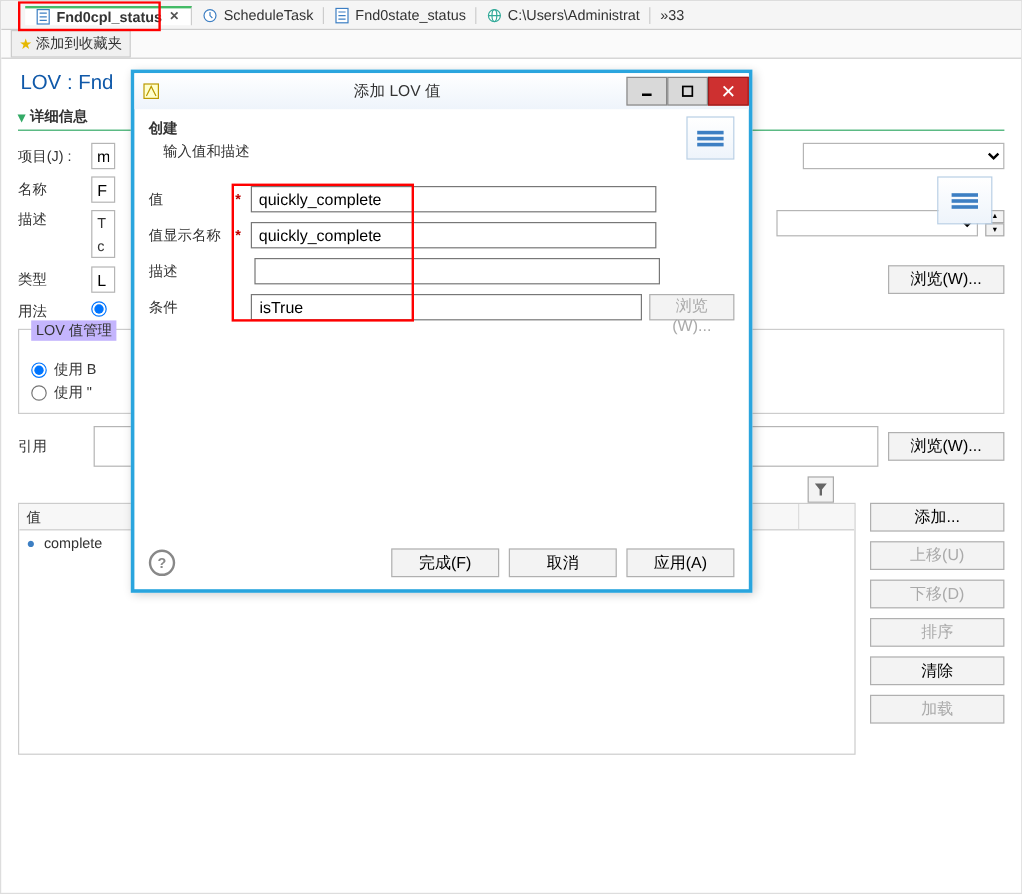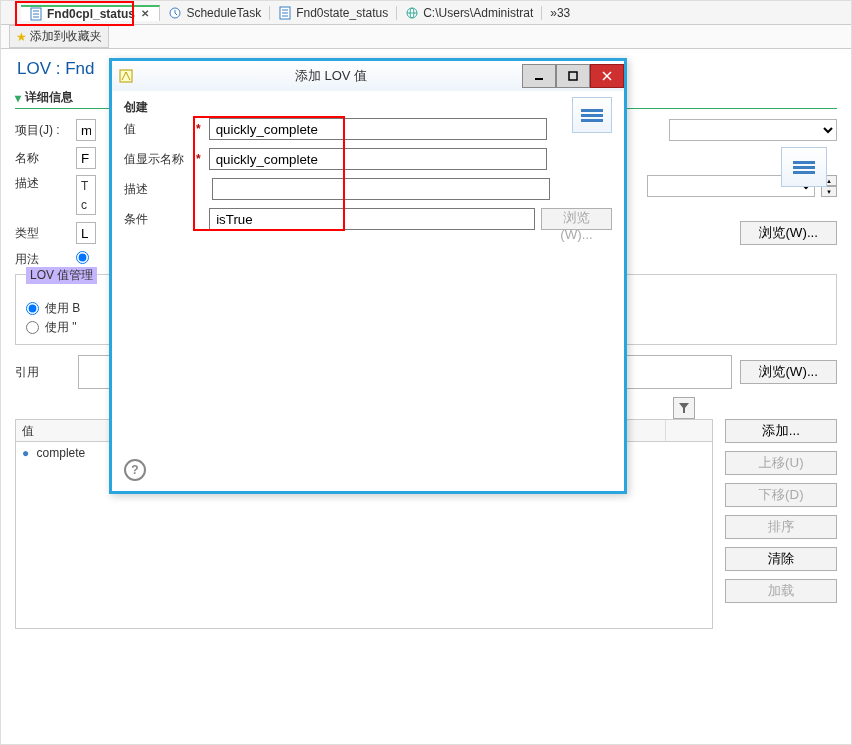--- a/index.html
+++ b/index.html
@@ -287,20 +287,21 @@
             <svg width="10" height="10">
               <line x1="1" y1="1" x2="9" y2="9" stroke="#fff" stroke-width="1.5"></line>
               <line x1="9" y1="1" x2="1" y2="9" stroke="#fff" stroke-width="1.5"></line>
             </svg>
           </div>
       </div>
     </div>
 
     <div class="modal-body">
       <div class="create-title">创建</div>
+      <div class="create-sub">输入值和描述</div>
       <div class="corner-icon">
         <div class="lines-icon">
             <div></div>
             <div></div>
             <div></div>
           </div>
       </div>
 
       <div style="position:relative;">
         <div class="modal-form">
@@ -326,16 +327,21 @@
         </div>
 
         <div class="hl-fields" style="left:69px; top:-2px;"></div>
       </div>
 
       <div style="flex:1"></div>
     </div>
 
     <div class="help-row">
       <div class="help-icon">?</div>
+      <div class="dlg-btns">
+        <button class="btn" style="width:90px"><span>完成(F)</span></button>
+        <button class="btn" style="width:90px"><span>取消</span></button>
+        <button class="btn" style="width:90px"><span>应用(A)</span></button>
+      </div>
     </div>
   </div>
 
 </div>
 
 </body></html>

